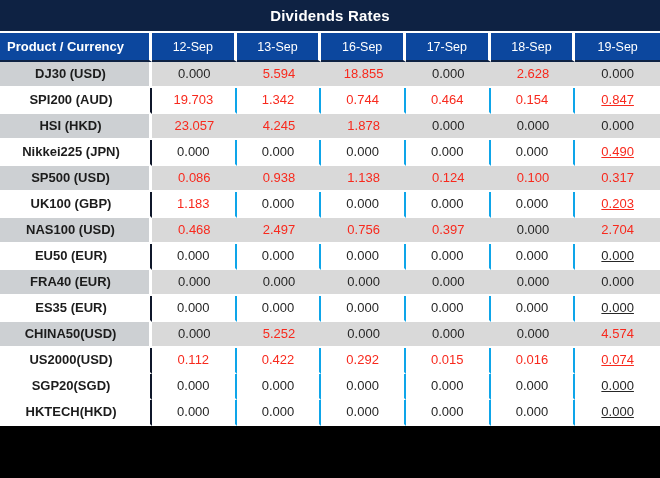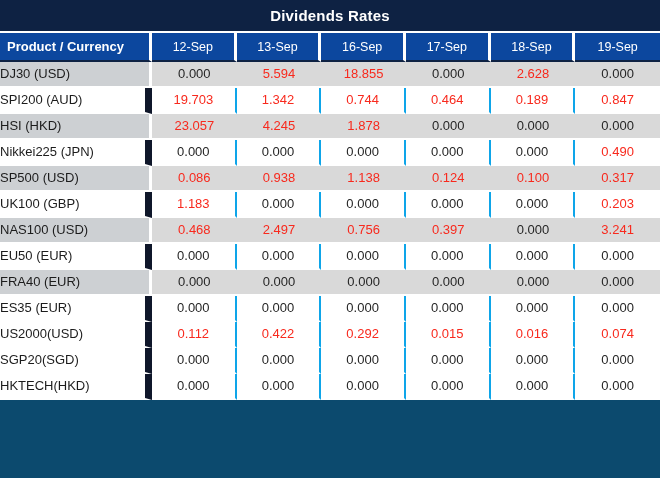--- a/index.html
+++ b/index.html
@@ -1,17 +1,17 @@
 <!DOCTYPE html>
 <html><head>
 <meta charset="utf-8">
 <style>
   html, body { margin: 0; padding: 0; background: #ffffff; }
   .app {
-    width: 660px; height: 478px; overflow: hidden; background: #0c4a6e;
+    width: 660px; height: 478px; overflow: hidden; background: #000000;
     font-family: "Liberation Sans", sans-serif;
     -webkit-font-smoothing: antialiased;
   }
   .title-bar {
     height: 31px; background: #0e2243; color: #ffffff;
     display: flex; align-items: center; justify-content: center;
     font-weight: 700; font-size: 15px; letter-spacing: 0.2px;
   }
   table.rates {
     width: 660px; border-collapse: separate; border-spacing: 0;
@@ -32,29 +32,29 @@
     font-weight: 700; font-size: 13px;
   }
   th:last-child { border-right: 0; }
   td {
     box-sizing: border-box; height: 26px; padding: 0;
     font-size: 13px; line-height: 24px;
     border-bottom: 2px solid #ffffff;
     overflow: hidden; white-space: nowrap;
   }
   .product-cell {
-    text-align: left; padding-right: 8px; color: #1c1c1c;
+    text-align: center; padding-right: 8px; color: #1c1c1c; font-weight: bold;
   }
   .value-cell { text-align: center; color: #262626; }
   .value-cell.nonzero { color: #f8291d; }
   .row-gray .product-cell { background: #cdd0d3; border-right: 3px solid #ffffff; }
   .row-gray .value-cell   { background: #d9d9d9; }
-  .row-white .product-cell { background: #ffffff; border-right: 7px solid #0f172a; }
+  .row-white .product-cell { background: #ffffff; border-right: 2px solid #0f172a; }
   .row-white .value-cell   { background: #ffffff; border-right: 2px solid #0ea5e9; }
-  .row-white td:last-child { border-right: 0; }
+  .row-white td:last-child { border-right: 0; text-decoration: underline; }
 </style>
 </head>
 <body>
 
 <div class="app">
   <div class="title-bar">
     <span>Dividends Rates</span>
   </div>
   <table class="rates">
     <colgroup>
@@ -86,21 +86,21 @@
           <td class="value-cell">0.000</td>
           <td class="value-cell nonzero">2.628</td>
           <td class="value-cell">0.000</td>
         </tr>
         <tr class="row-white">
           <td class="product-cell">SPI200 (AUD)</td>
           <td class="value-cell nonzero">19.703</td>
           <td class="value-cell nonzero">1.342</td>
           <td class="value-cell nonzero">0.744</td>
           <td class="value-cell nonzero">0.464</td>
-          <td class="value-cell nonzero">0.189</td>
+          <td class="value-cell nonzero">0.154</td>
           <td class="value-cell nonzero">0.847</td>
         </tr>
         <tr class="row-gray">
           <td class="product-cell">HSI (HKD)</td>
           <td class="value-cell nonzero">23.057</td>
           <td class="value-cell nonzero">4.245</td>
           <td class="value-cell nonzero">1.878</td>
           <td class="value-cell">0.000</td>
           <td class="value-cell">0.000</td>
           <td class="value-cell">0.000</td>
@@ -132,21 +132,21 @@
           <td class="value-cell">0.000</td>
           <td class="value-cell nonzero">0.203</td>
         </tr>
         <tr class="row-gray">
           <td class="product-cell">NAS100 (USD)</td>
           <td class="value-cell nonzero">0.468</td>
           <td class="value-cell nonzero">2.497</td>
           <td class="value-cell nonzero">0.756</td>
           <td class="value-cell nonzero">0.397</td>
           <td class="value-cell">0.000</td>
-          <td class="value-cell nonzero">3.241</td>
+          <td class="value-cell nonzero">2.704</td>
         </tr>
         <tr class="row-white">
           <td class="product-cell">EU50 (EUR)</td>
           <td class="value-cell">0.000</td>
           <td class="value-cell">0.000</td>
           <td class="value-cell">0.000</td>
           <td class="value-cell">0.000</td>
           <td class="value-cell">0.000</td>
           <td class="value-cell">0.000</td>
         </tr>
@@ -160,20 +160,29 @@
           <td class="value-cell">0.000</td>
         </tr>
         <tr class="row-white">
           <td class="product-cell">ES35 (EUR)</td>
           <td class="value-cell">0.000</td>
           <td class="value-cell">0.000</td>
           <td class="value-cell">0.000</td>
           <td class="value-cell">0.000</td>
           <td class="value-cell">0.000</td>
           <td class="value-cell">0.000</td>
+        </tr>
+        <tr class="row-gray">
+          <td class="product-cell">CHINA50(USD)</td>
+          <td class="value-cell">0.000</td>
+          <td class="value-cell nonzero">5.252</td>
+          <td class="value-cell">0.000</td>
+          <td class="value-cell">0.000</td>
+          <td class="value-cell">0.000</td>
+          <td class="value-cell nonzero">4.574</td>
         </tr>
         <tr class="row-white">
           <td class="product-cell">US2000(USD)</td>
           <td class="value-cell nonzero">0.112</td>
           <td class="value-cell nonzero">0.422</td>
           <td class="value-cell nonzero">0.292</td>
           <td class="value-cell nonzero">0.015</td>
           <td class="value-cell nonzero">0.016</td>
           <td class="value-cell nonzero">0.074</td>
         </tr>

